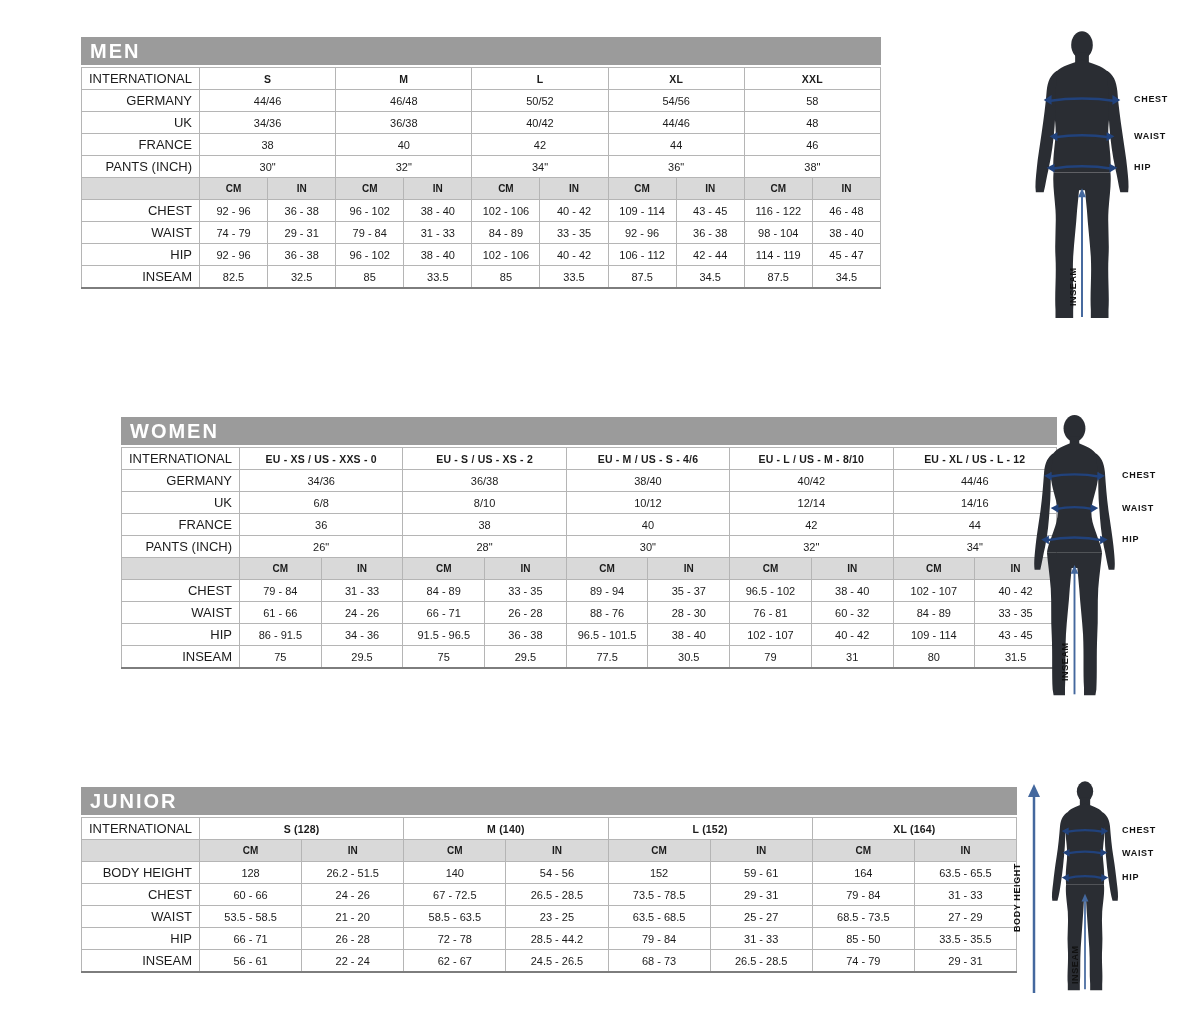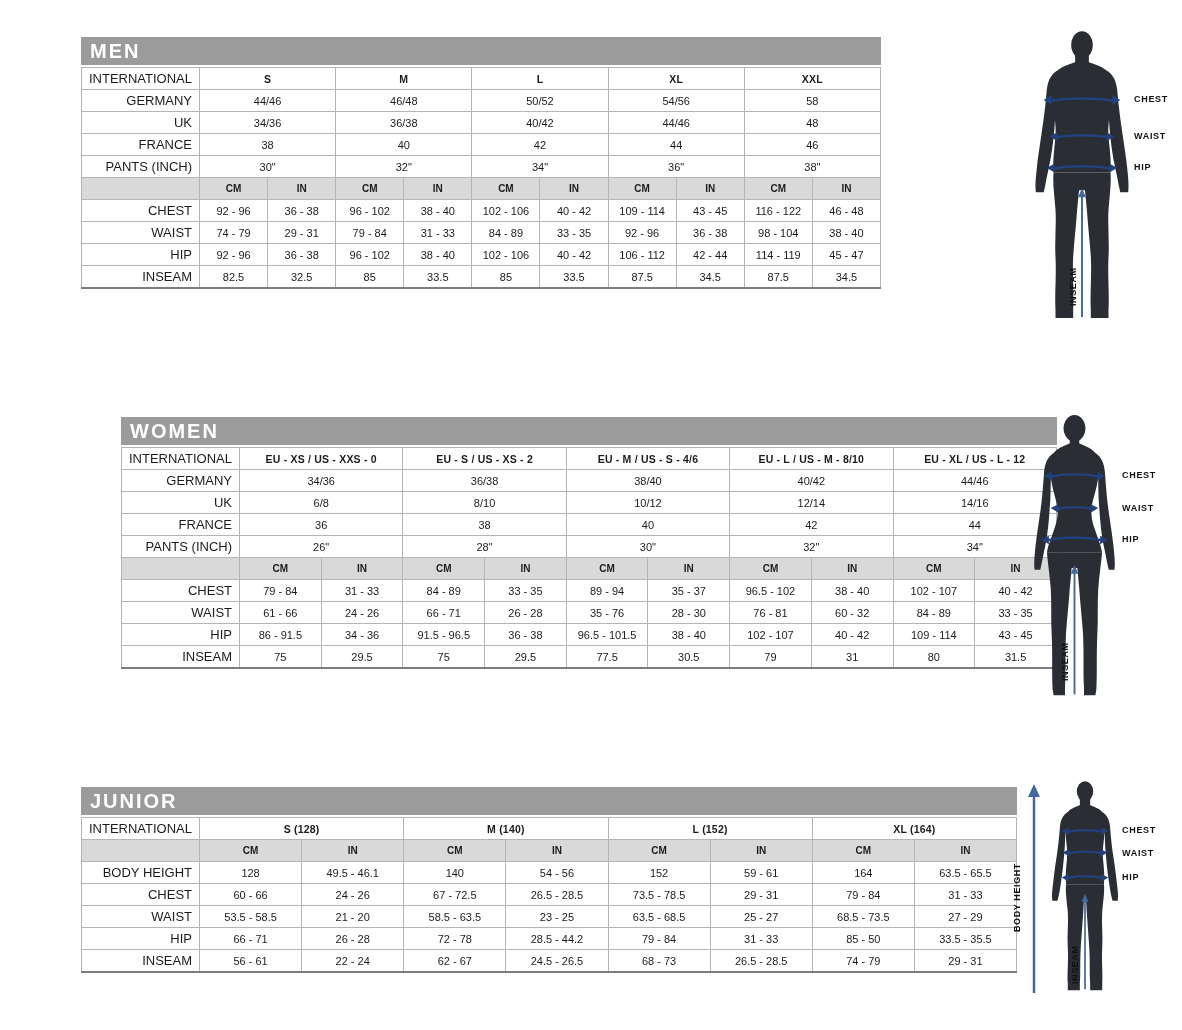--- a/index.html
+++ b/index.html
@@ -245,21 +245,21 @@
             <td>38 - 40</td>
             <td>102 - 107</td>
             <td>40 - 42</td>
           </tr>
           <tr>
             <th class="row-label">WAIST</th>
             <td>61 - 66</td>
             <td>24 - 26</td>
             <td>66 - 71</td>
             <td>26 - 28</td>
-            <td>35 - 76</td>
+            <td>88 - 76</td>
             <td>28 - 30</td>
             <td>76 - 81</td>
             <td>60 - 32</td>
             <td>84 - 89</td>
             <td>33 - 35</td>
           </tr>
           <tr>
             <th class="row-label">HIP</th>
             <td>86 - 91.5</td>
             <td>34 - 36</td>
@@ -320,21 +320,21 @@
             <td>CM</td>
             <td>IN</td>
             <td>CM</td>
             <td>IN</td>
             <td>CM</td>
             <td>IN</td>
           </tr>
           <tr>
             <th class="row-label">BODY HEIGHT</th>
             <td>128</td>
-            <td>49.5 - 46.1</td>
+            <td>26.2 - 51.5</td>
             <td>140</td>
             <td>54 - 56</td>
             <td>152</td>
             <td>59 - 61</td>
             <td>164</td>
             <td>63.5 - 65.5</td>
           </tr>
           <tr>
             <th class="row-label">CHEST</th>
             <td>60 - 66</td>

